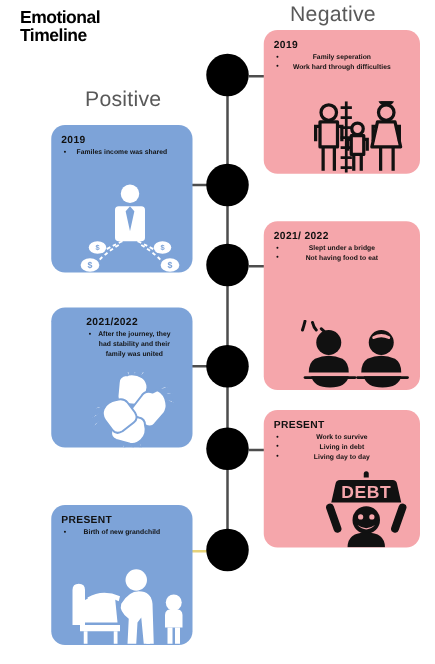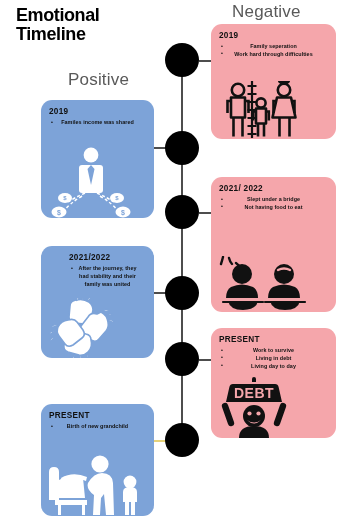--- a/index.html
+++ b/index.html
@@ -13,21 +13,21 @@
     position: relative;
     width: 348px; height: 531px;
     background: #ffffff;
   }
 
   
   .title {
     position: absolute;
     left: 16px; top: 6px;
     width: 170px;
-    font-size: 18px;
+    font-size: 14px;
     font-weight: bold;
     line-height: 1.08;
     letter-spacing: -0.4px;
     color: #000000;
     white-space: pre-line;
   }
   .col-label {
     position: absolute;
     font-size: 17px;
     font-weight: 400;
@@ -96,21 +96,21 @@
     top: -0.5px;
     font-size: 5.4px;
   }
   .bullets.wide li { padding: 0 4px; }
 
   .art {
     position: absolute;
     left: 0; right: 0; bottom: 0;
     display: flex;
     align-items: flex-end;
-    justify-content: flex-start;
+    justify-content: flex-end;
     pointer-events: none;
   }
   .art svg { display: block; }
 </style>
 </head>
 <body>
 
 <div id="canvas">
 
   <div class="title">Emotional

